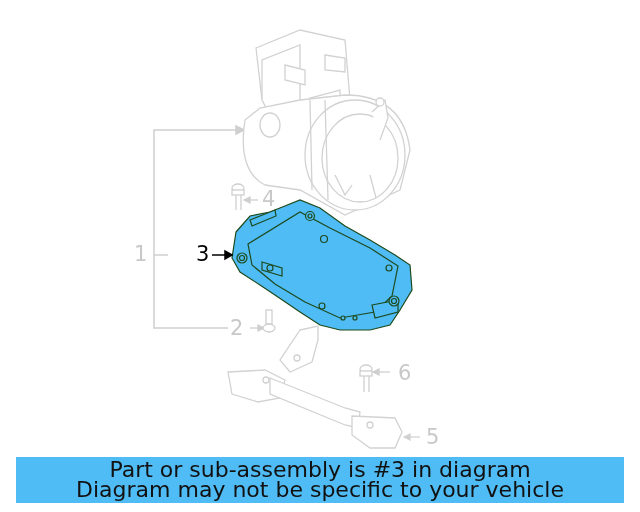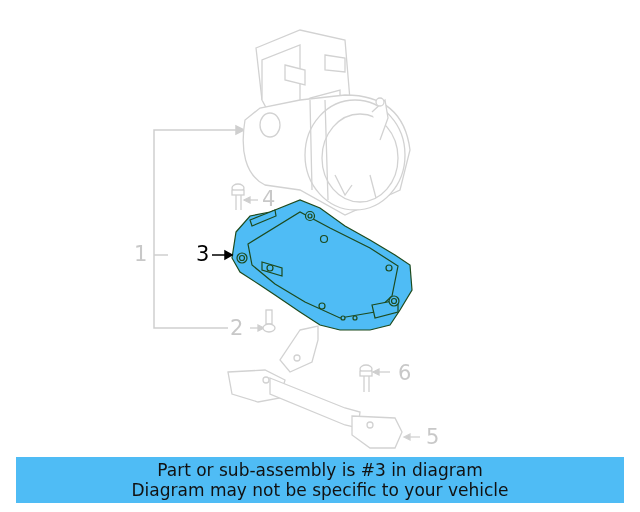--- a/index.html
+++ b/index.html
@@ -3,21 +3,21 @@
 <meta charset="utf-8">
 <style>
   html, body { margin: 0; padding: 0; background: #ffffff; }
   body { width: 640px; height: 512px; position: relative; overflow: hidden;
          font-family: "DejaVu Sans", sans-serif; }
   #diagram { position: absolute; left: 0; top: 0; width: 640px; height: 512px; }
   .callout { position: absolute; font-size: 21px; line-height: 1; color: #c8c8c8; }
   .callout.active { color: #000000; }
   #banner { position: absolute; left: 16px; top: 457px; width: 608px; height: 46px;
             background: #4fbcf5; color: #111111; text-align: center;
-            font-size: 17px; line-height: 20px; padding-top: 3px; box-sizing: border-box; }
+            font-size: 22px; line-height: 20px; padding-top: 3px; box-sizing: border-box; }
   #banner div { white-space: nowrap; }
 </style>
 </head>
 <body>
 
 <div id="diagram">
   <svg width="640" height="512" viewBox="0 0 640 512">
 
     <g fill="none" stroke="#cfcfcf" stroke-width="1.5">
       <polyline points="238,130 154,130 154,328 228,328"></polyline>

